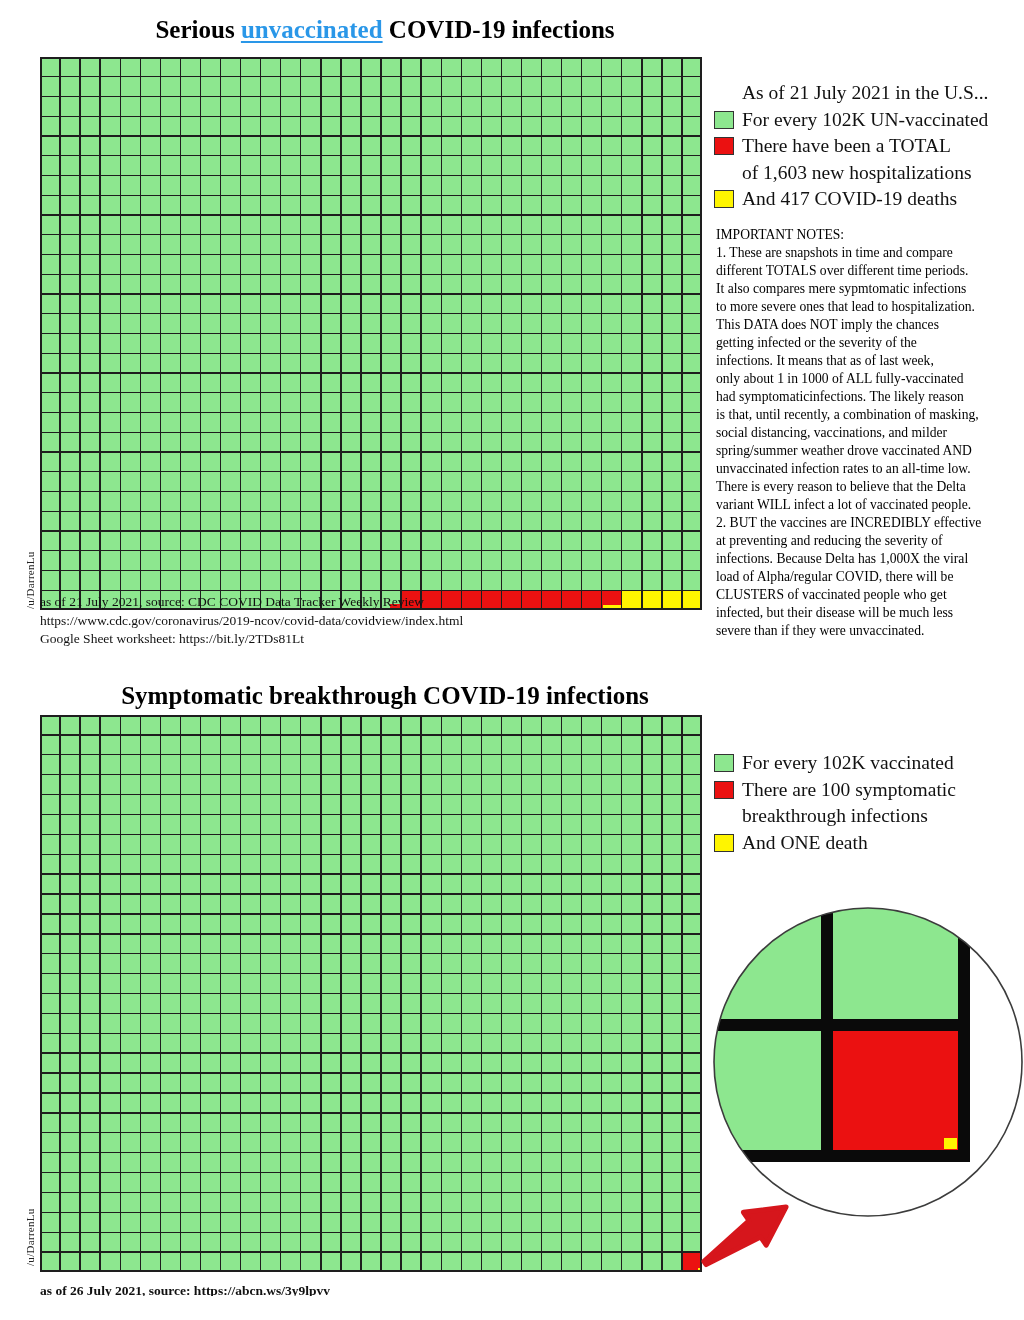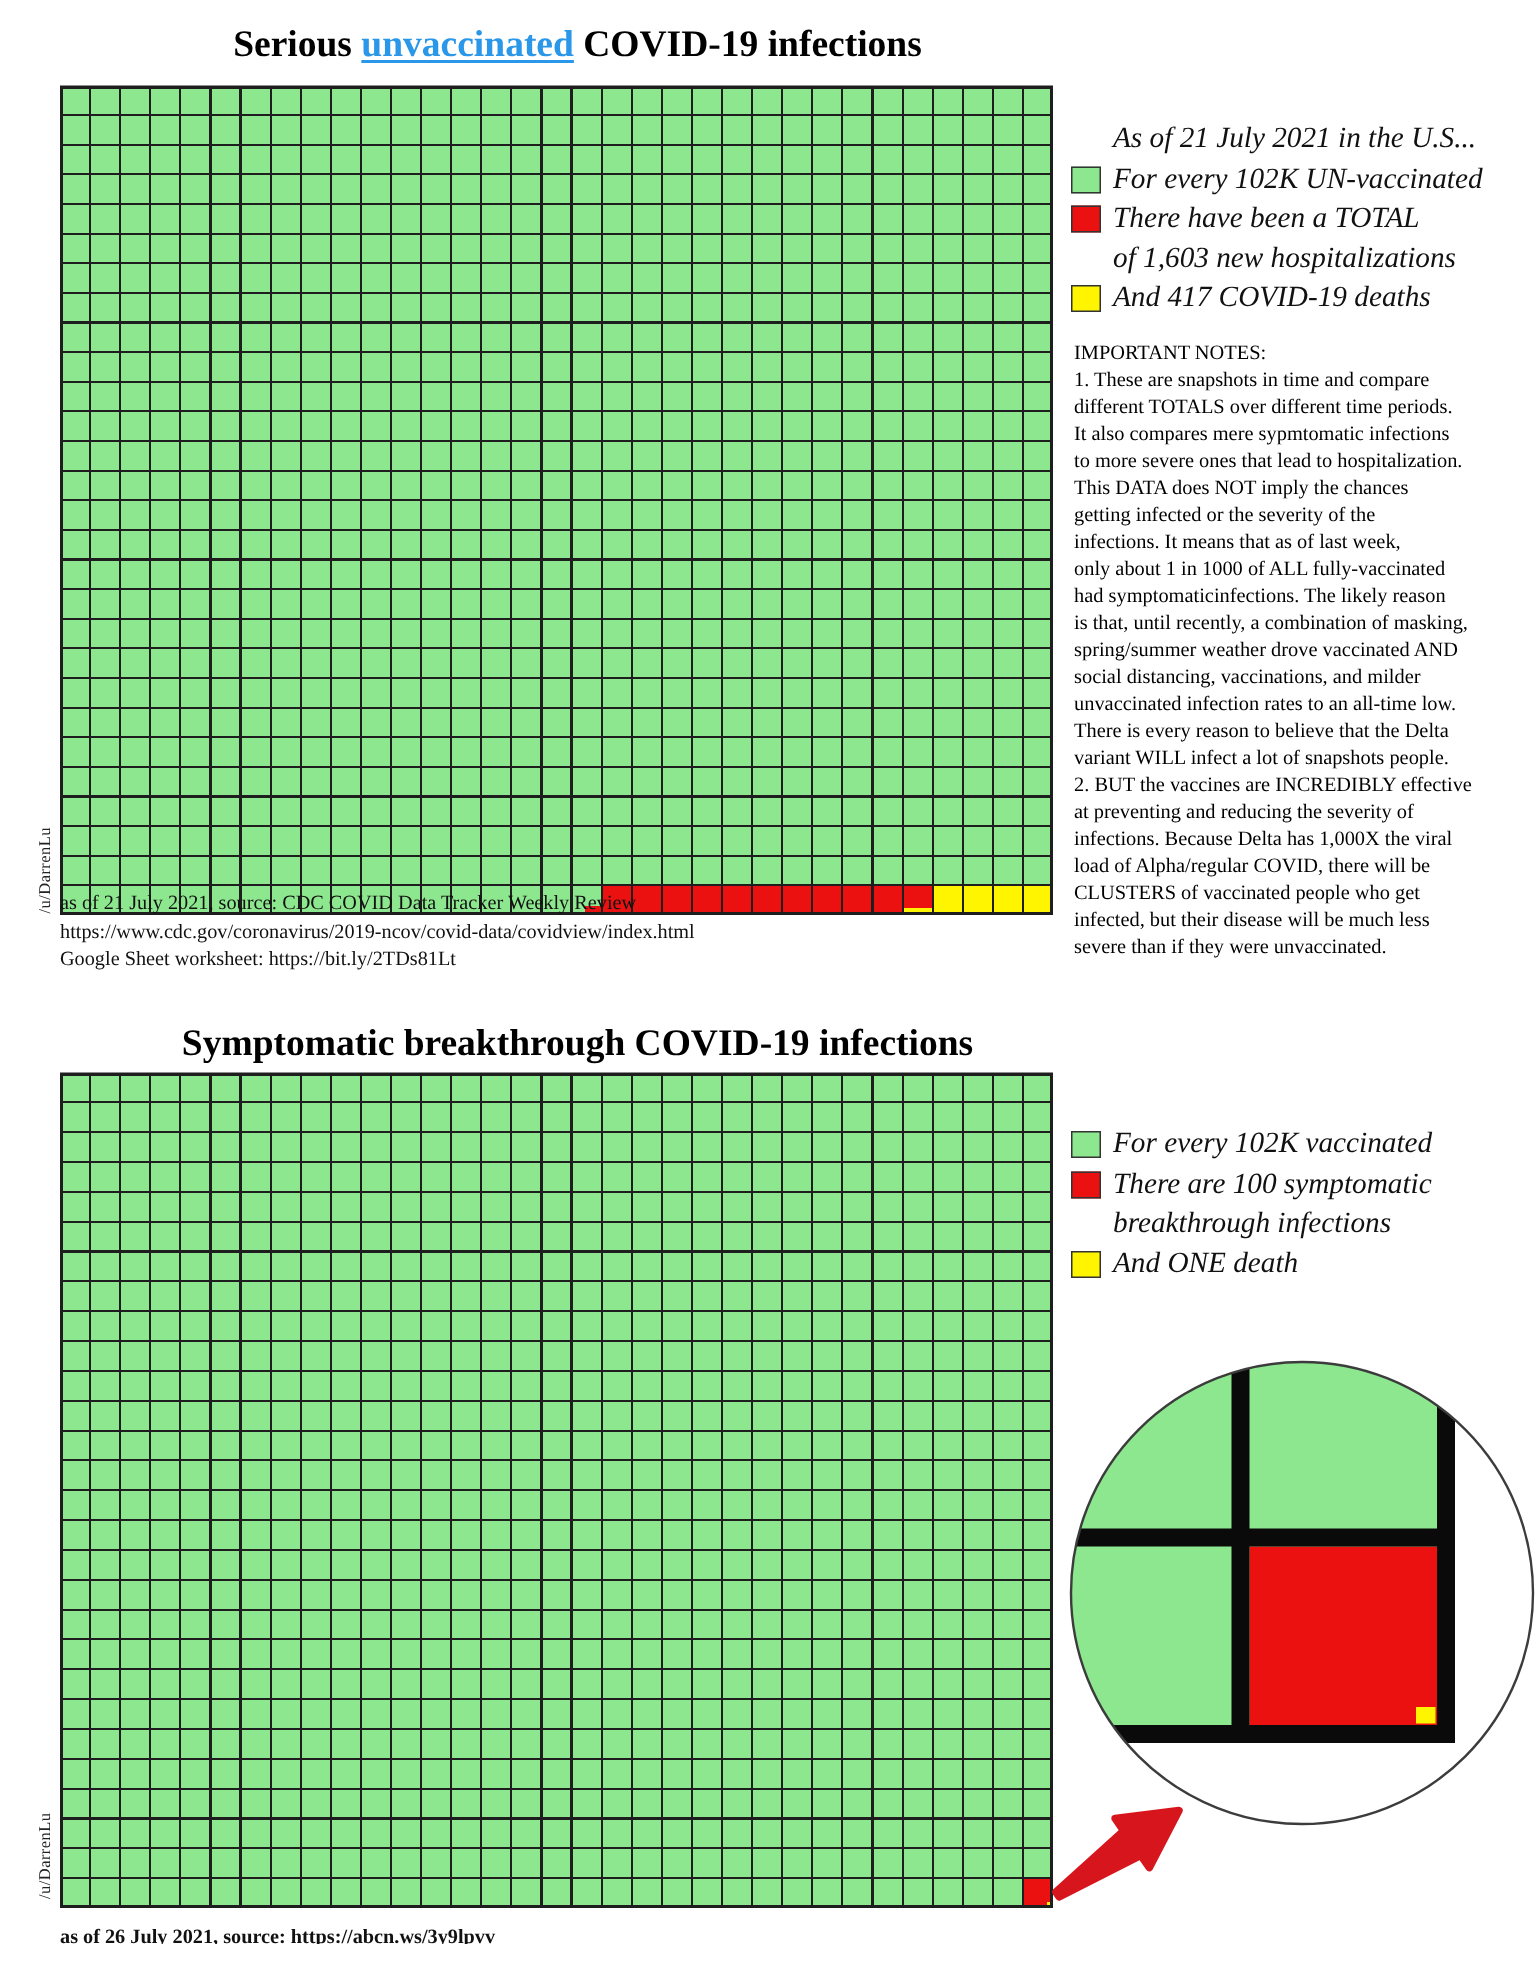--- a/index.html
+++ b/index.html
@@ -12,21 +12,21 @@
   .link-word{color:#2a97e8;text-decoration:underline;text-decoration-thickness:2px;text-underline-offset:3px;}
 
   .grid-svg{position:absolute;}
   #grid1{left:40px;top:57px;}
   #grid2{left:40px;top:715px;}
 
   .watermark{position:absolute;font-size:11px;color:#222;transform:rotate(-90deg);transform-origin:left top;white-space:nowrap;letter-spacing:.3px;}
   #wm1{left:24px;top:609px;}
   #wm2{left:24px;top:1266px;}
 
-  .legend{position:absolute;left:714px;font-style:italic;}
+  .legend{position:absolute;left:714px;}
   #legend1{top:80px;}
   #legend2{top:750px;}
   .legend-row{display:flex;align-items:center;height:26.5px;}
   .legend-swatch{width:20px;height:18px;border:1.6px solid #333;margin-right:8px;flex:none;box-sizing:border-box;}
   .legend-swatch.empty{border-color:transparent;background:transparent;}
   .legend-text{font-size:19.5px;color:#111;white-space:nowrap;}
 
   .notes{position:absolute;left:716px;top:226px;width:306px;}
   .notes div{font-size:13.6px;line-height:18px;color:#000000;white-space:nowrap;}
 
@@ -86,25 +86,25 @@
       <div>1. These are snapshots in time and compare</div>
       <div>different TOTALS over different time periods.</div>
       <div>It also compares mere sypmtomatic infections</div>
       <div>to more severe ones that lead to hospitalization.</div>
       <div>This DATA does NOT imply the chances</div>
       <div>getting infected or the severity of the</div>
       <div>infections. It means that as of last week,</div>
       <div>only about 1 in 1000 of ALL fully-vaccinated</div>
       <div>had symptomaticinfections. The likely reason</div>
       <div>is that, until recently, a combination of masking,</div>
+      <div>social distancing, vaccinations, and milder</div>
       <div>spring/summer weather drove vaccinated AND</div>
-      <div>social distancing, vaccinations, and milder</div>
       <div>unvaccinated infection rates to an all-time low.</div>
       <div>There is every reason to believe that the Delta</div>
-      <div>variant WILL infect a lot of snapshots people.</div>
+      <div>variant WILL infect a lot of vaccinated people.</div>
       <div>2. BUT the vaccines are INCREDIBLY effective</div>
       <div>at preventing and reducing the severity of</div>
       <div>infections. Because Delta has 1,000X the viral</div>
       <div>load of Alpha/regular COVID, there will be</div>
       <div>CLUSTERS of vaccinated people who get</div>
       <div>infected, but their disease will be much less</div>
       <div>severe than if they were unvaccinated.</div>
     </div>
 
   <div class="source" id="source1">

